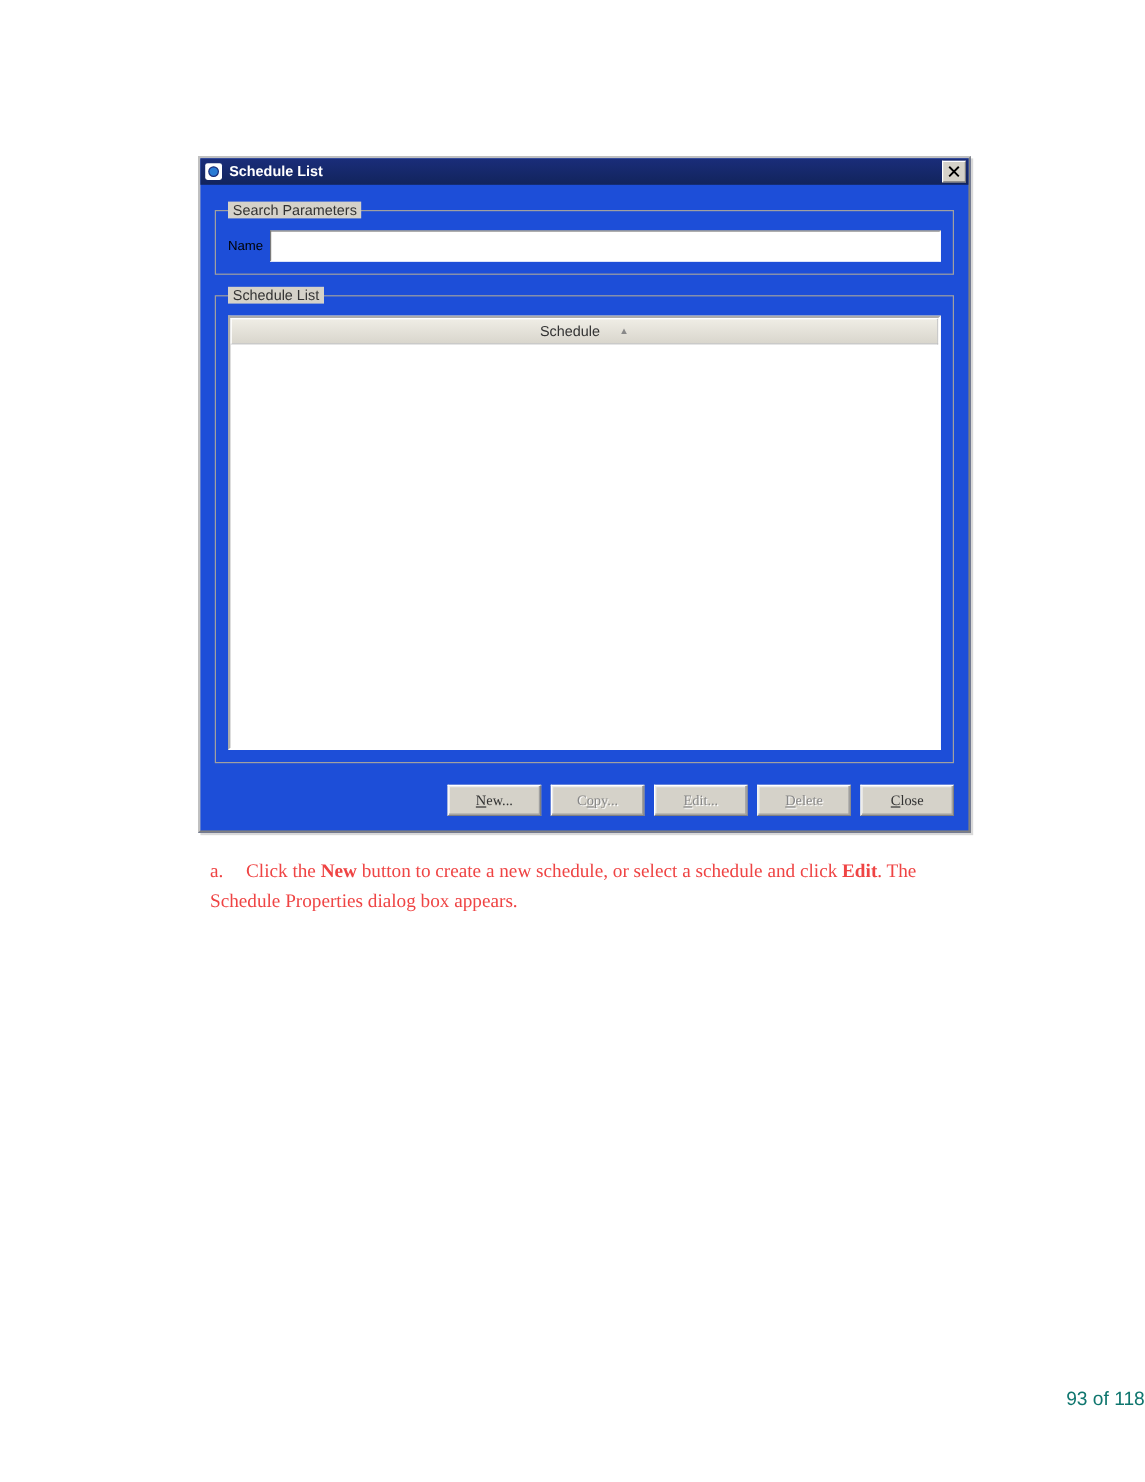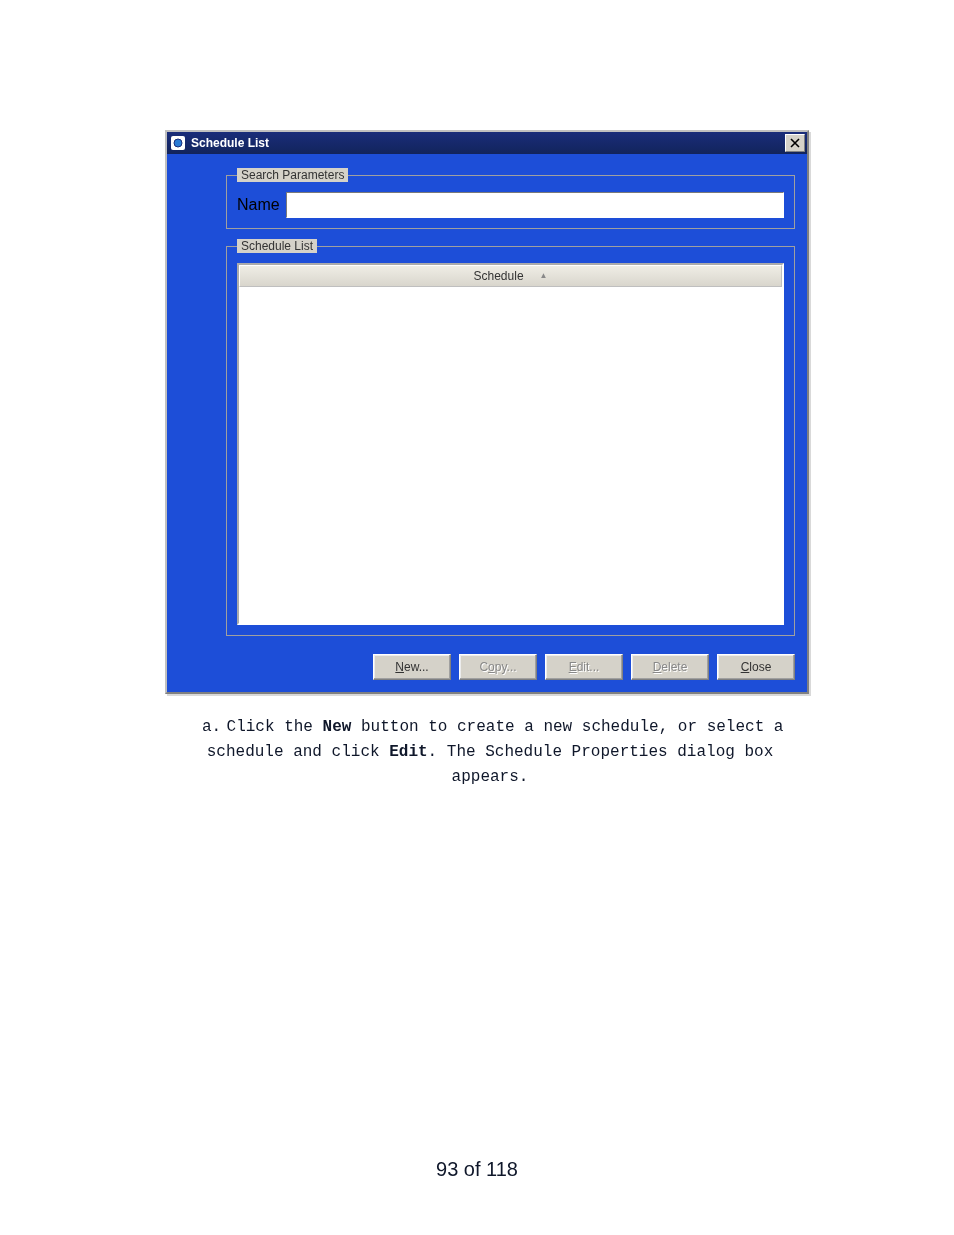--- a/index.html
+++ b/index.html
@@ -59,41 +59,40 @@
     align-items: center;
     justify-content: center;
     color: #000;
     font-weight: bold;
     font-size: 11px;
     cursor: default;
     line-height: 1;
   }
   .client {
     padding: 10px 12px 12px 12px;
-    margin-left: 47px;
   }
   fieldset.group {
     border: 1px solid #a0a0a0;
     margin: 4px 0 10px 0;
     padding: 10px 10px 10px 10px;
     position: relative;
   }
   fieldset.group > legend {
     font-size: 12px;
     color: #333;
     padding: 0 4px;
     background: #d5d2c9;
   }
   .search-row {
     display: flex;
     align-items: center;
     gap: 6px;
   }
   .search-row label {
-    font-size: 16px;
+    font-size: 11px;
   }
   .search-row input[type="text"] {
     flex: 1;
     height: 20px;
     border: 1px solid #fff;
     border-top-color: #7a7a7a;
     border-left-color: #7a7a7a;
     background: #fff;
     padding: 2px 4px;
     font-size: 12px;
@@ -123,20 +122,21 @@
   .sort-indicator {
     font-size: 8px;
     color: #888;
     transform: translateY(-1px);
   }
   .button-row {
     display: flex;
     justify-content: flex-end;
     gap: 8px;
     padding-top: 8px;
+    font-family: Liberation Serif, serif;
   }
   .win-button {
     width: 76px;
     height: 24px;
     background: #d5d2c9;
     border: 1px solid #808080;
     border-top-color: #fff;
     border-left-color: #fff;
     box-shadow: inset -1px -1px 0 #a0a0a0, inset 1px 1px 0 #ececec;
     font-size: 12px;
@@ -150,39 +150,38 @@
     color: #888;
     text-shadow: 1px 1px 0 #fff;
     text-align: center;
   }
   .mn { text-decoration: underline; }
   .instruction {
     position: absolute;
     left: 175px;
     top: 715px;
     width: 630px;
-    font-family: Liberation Mono, monospace;
+    font-family: Liberation Serif, serif;
     font-size: 16px;
     line-height: 1.55;
-    color: #0f172a;
-    text-align: center;
+    color: #ef4444;
   }
   .instruction .marker {
     display: inline-block;
     width: 30px;
   }
   .instruction b { font-weight: bold; }
   .page-number {
     position: absolute;
     left: 0; right: 0;
     top: 1158px;
-    text-align: center;
+    text-align: right;
     font-family: Arial, sans-serif;
-    font-size: 20px;
-    color: #0f172a;
+    font-size: 16px;
+    color: #0f766e;
   }
 </style>
 </head>
 <body>
 
 <div class="page">
 
   <div class="dialog-wrap">
 
     <div class="titlebar">

